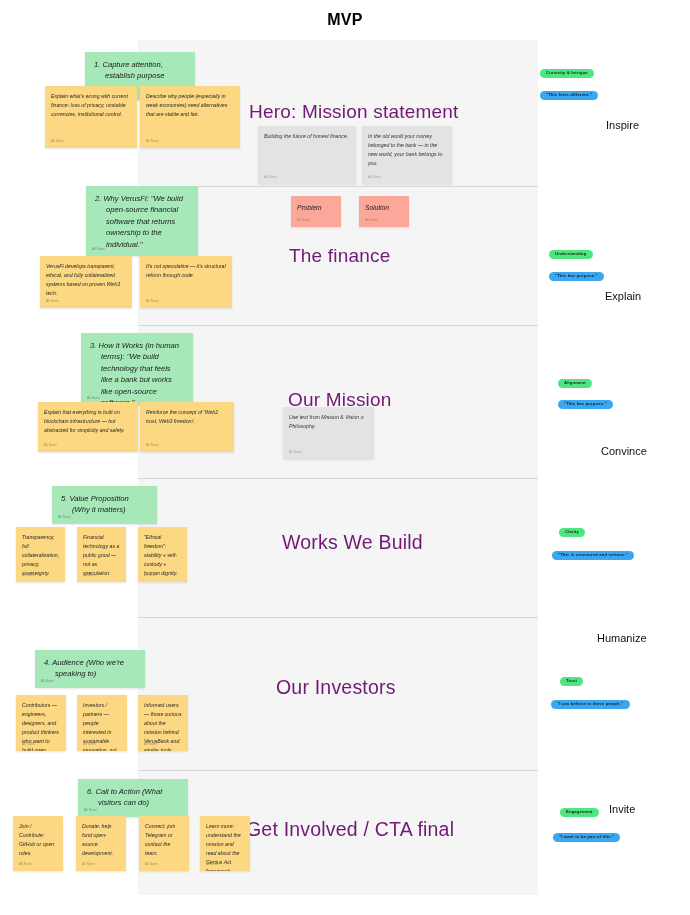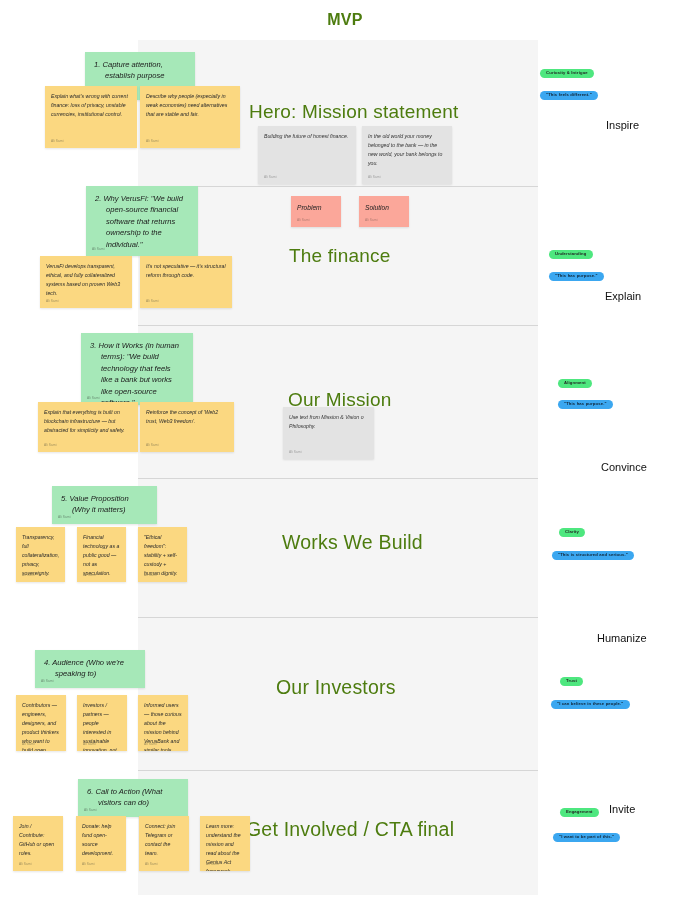--- a/index.html
+++ b/index.html
@@ -9,36 +9,36 @@
     font-family:"Liberation Sans", sans-serif;
     color:#1a1a1a;
     position:relative;
     overflow:hidden;
   }
   
   .board-title{
     position:absolute;left:0;top:11px;width:690px;
     text-align:center;
     font-size:16px;font-weight:bold;letter-spacing:.3px;
-    color:#4d7c0f;
+    color:#000000;
   }
   
   .frame{
     position:absolute;left:138px;top:40px;width:400px;height:855px;
     background:#f5f5f5;
   }
   .frame-divider{
     position:absolute;left:138px;width:400px;height:0;
     border-top:1px solid #d6d6d6;
   }
   
   .sec-heading{
     position:absolute;
     font-size:19px;font-weight:400;letter-spacing:.2px;
-    color:#4d7c0f;white-space:nowrap;
+    color:#701a75;white-space:nowrap;
   }
   .sec-heading.big{font-size:19.5px;}
   
   .note{
     position:absolute;
     box-sizing:border-box;
     padding:6px 6px 2px 6px;
     font-size:5.2px;
     line-height:1.72;
     color:#2b2b2b;
@@ -173,21 +173,21 @@
   <span class="author">Ali Sami</span>
 </div>
 
 <div class="note grey" style="left:283px;top:407px;width:91px;height:52px;">
   <span class="body">Use text from Mission &amp; Vision o Philosophy.</span>
   <span class="author">Ali Sami</span>
 </div>
 
 <div class="pill green" style="left:558px;top:379px;">Alignment</div>
 <div class="pill blue" style="left:558px;top:400px;">"This has purpose."</div>
-<div class="stage-label" style="left:601px;top:461px;">Convince</div>
+<div class="stage-label" style="left:601px;top:445px;">Convince</div>
 
 <div class="sec-heading big" style="left:282px;top:531px;">Works We Build</div>
 
 <div class="note green numbered" style="left:52px;top:486px;width:105px;height:38px;">
   <span class="body">5. Value Proposition (Why it matters)</span>
   <span class="author">Ali Sami</span>
 </div>
 
 <div class="note yellow" style="left:16px;top:527px;width:49px;height:55px;">
   <span class="body">Transparency, full collateralization, privacy, sovereignty.</span>

